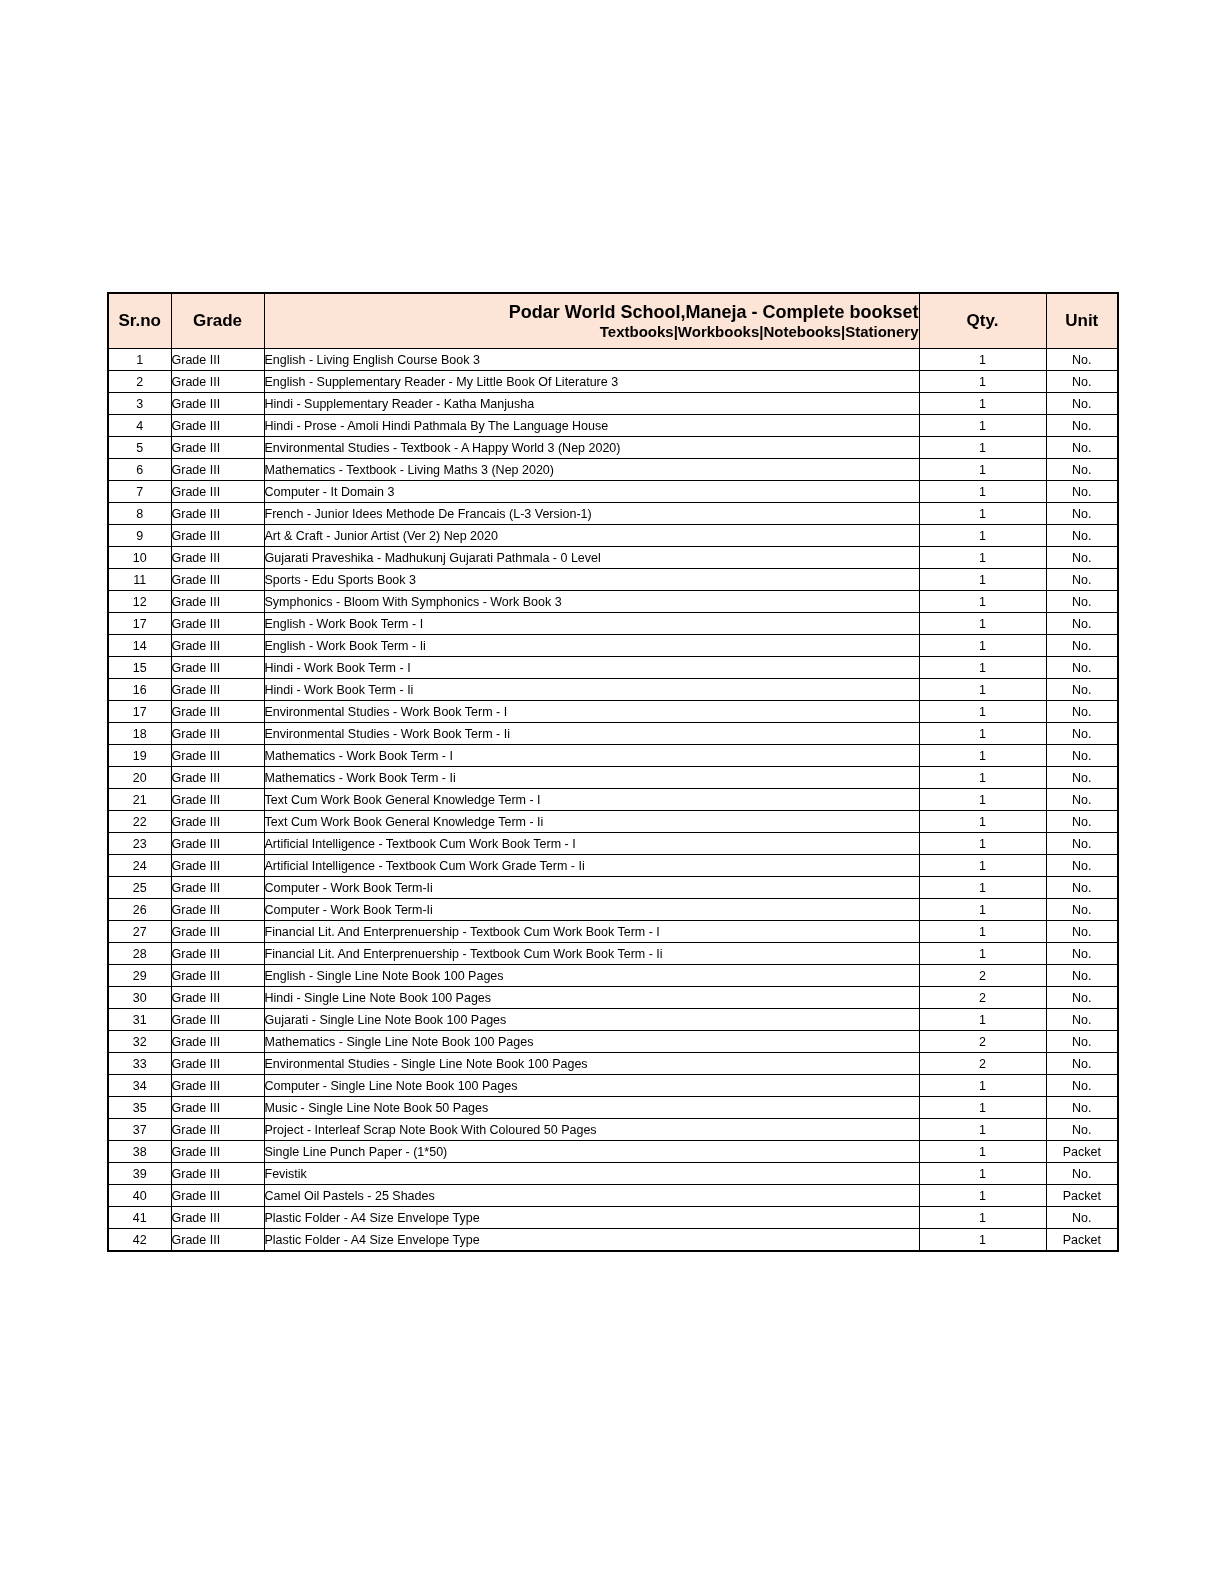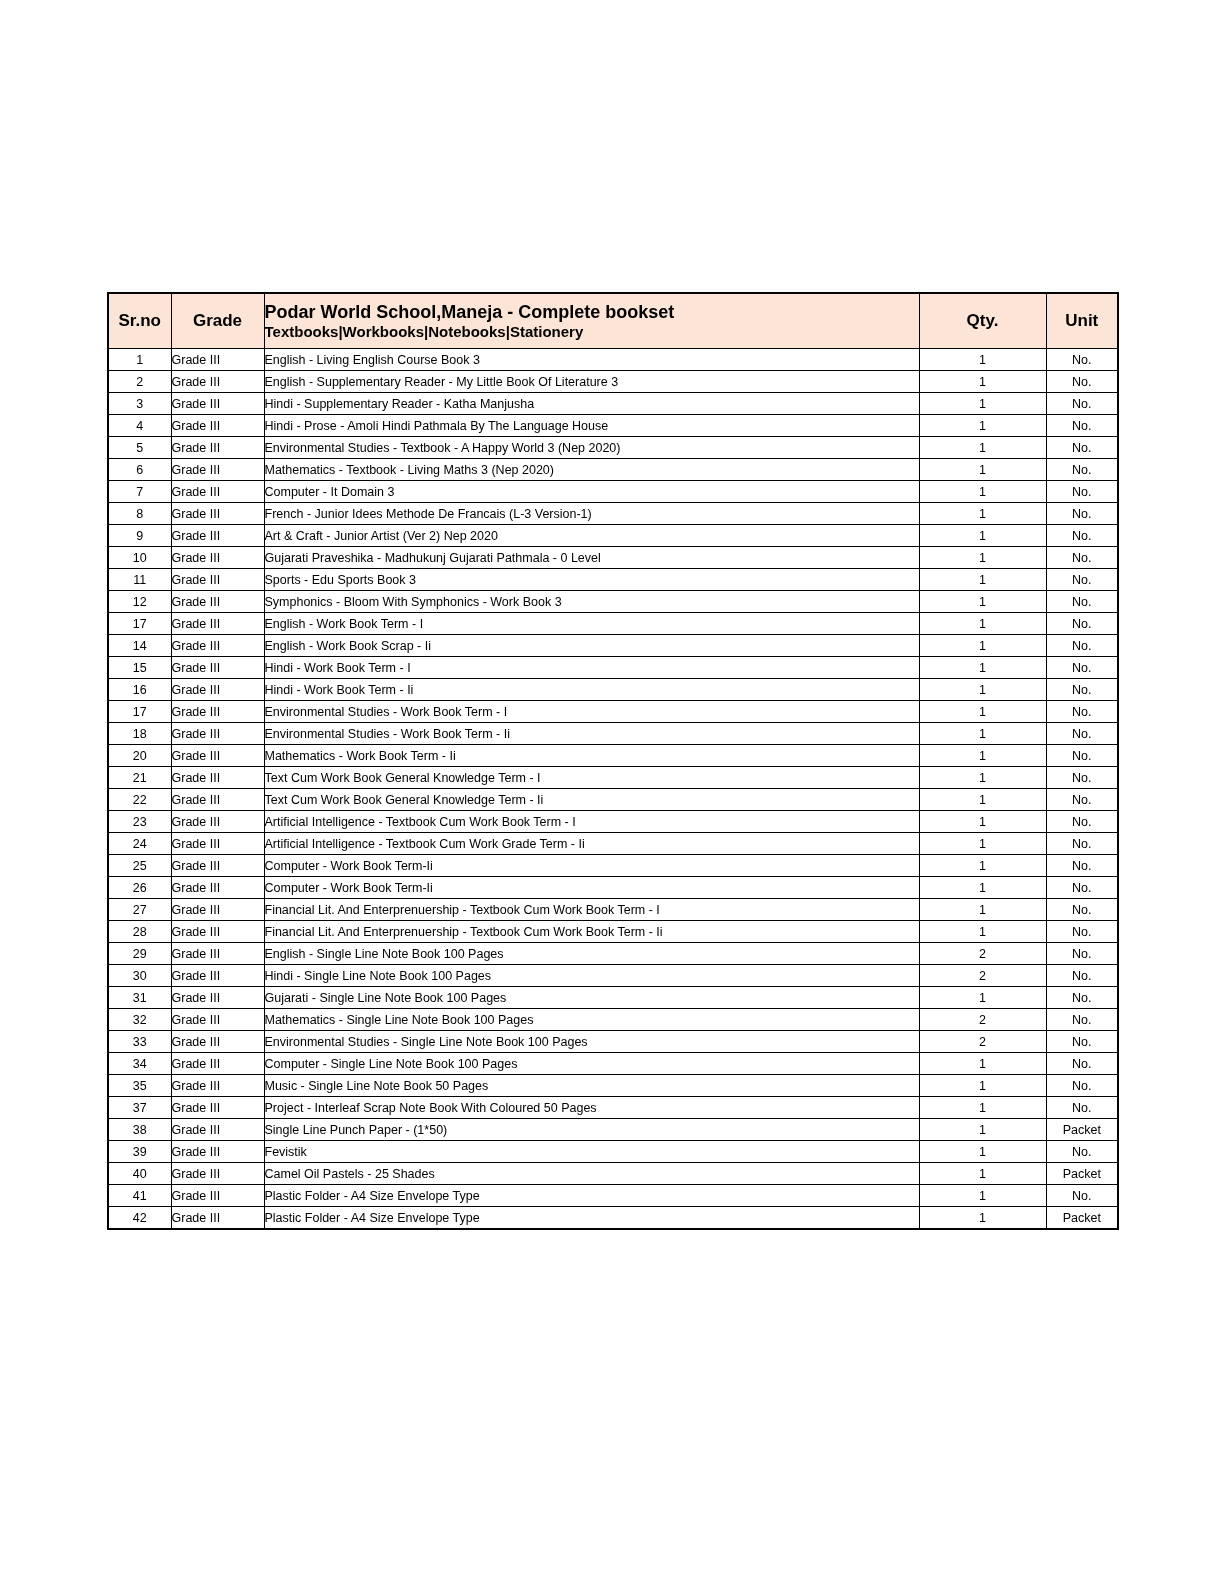--- a/index.html
+++ b/index.html
@@ -39,21 +39,21 @@
     height: 54px;
     vertical-align: middle;
     border-bottom: 2px solid #000000;
   }
   .h-label {
     font-size: 17px;
     font-weight: bold;
     text-align: center;
   }
   .h-title-cell {
-    text-align: left;
+    text-align: right;
   }
   .h-title {
     font-size: 18px;
     font-weight: bold;
     line-height: 1.25;
   }
   .h-subtitle {
     font-size: 15px;
     font-weight: bold;
     line-height: 1.2;
@@ -187,21 +187,21 @@
           <tr>
             <td class="c-sr">17</td>
             <td class="c-grade">Grade III</td>
             <td class="c-item">English - Work Book Term - I</td>
             <td class="c-qty">1</td>
             <td class="c-unit">No.</td>
           </tr>
           <tr>
             <td class="c-sr">14</td>
             <td class="c-grade">Grade III</td>
-            <td class="c-item">English - Work Book Scrap - Ii</td>
+            <td class="c-item">English - Work Book Term - Ii</td>
             <td class="c-qty">1</td>
             <td class="c-unit">No.</td>
           </tr>
           <tr>
             <td class="c-sr">15</td>
             <td class="c-grade">Grade III</td>
             <td class="c-item">Hindi - Work Book Term - I</td>
             <td class="c-qty">1</td>
             <td class="c-unit">No.</td>
           </tr>
@@ -216,20 +216,27 @@
             <td class="c-sr">17</td>
             <td class="c-grade">Grade III</td>
             <td class="c-item">Environmental Studies - Work Book Term - I</td>
             <td class="c-qty">1</td>
             <td class="c-unit">No.</td>
           </tr>
           <tr>
             <td class="c-sr">18</td>
             <td class="c-grade">Grade III</td>
             <td class="c-item">Environmental Studies - Work Book Term - Ii</td>
+            <td class="c-qty">1</td>
+            <td class="c-unit">No.</td>
+          </tr>
+          <tr>
+            <td class="c-sr">19</td>
+            <td class="c-grade">Grade III</td>
+            <td class="c-item">Mathematics - Work Book Term - I</td>
             <td class="c-qty">1</td>
             <td class="c-unit">No.</td>
           </tr>
           <tr>
             <td class="c-sr">20</td>
             <td class="c-grade">Grade III</td>
             <td class="c-item">Mathematics - Work Book Term - Ii</td>
             <td class="c-qty">1</td>
             <td class="c-unit">No.</td>
           </tr>

